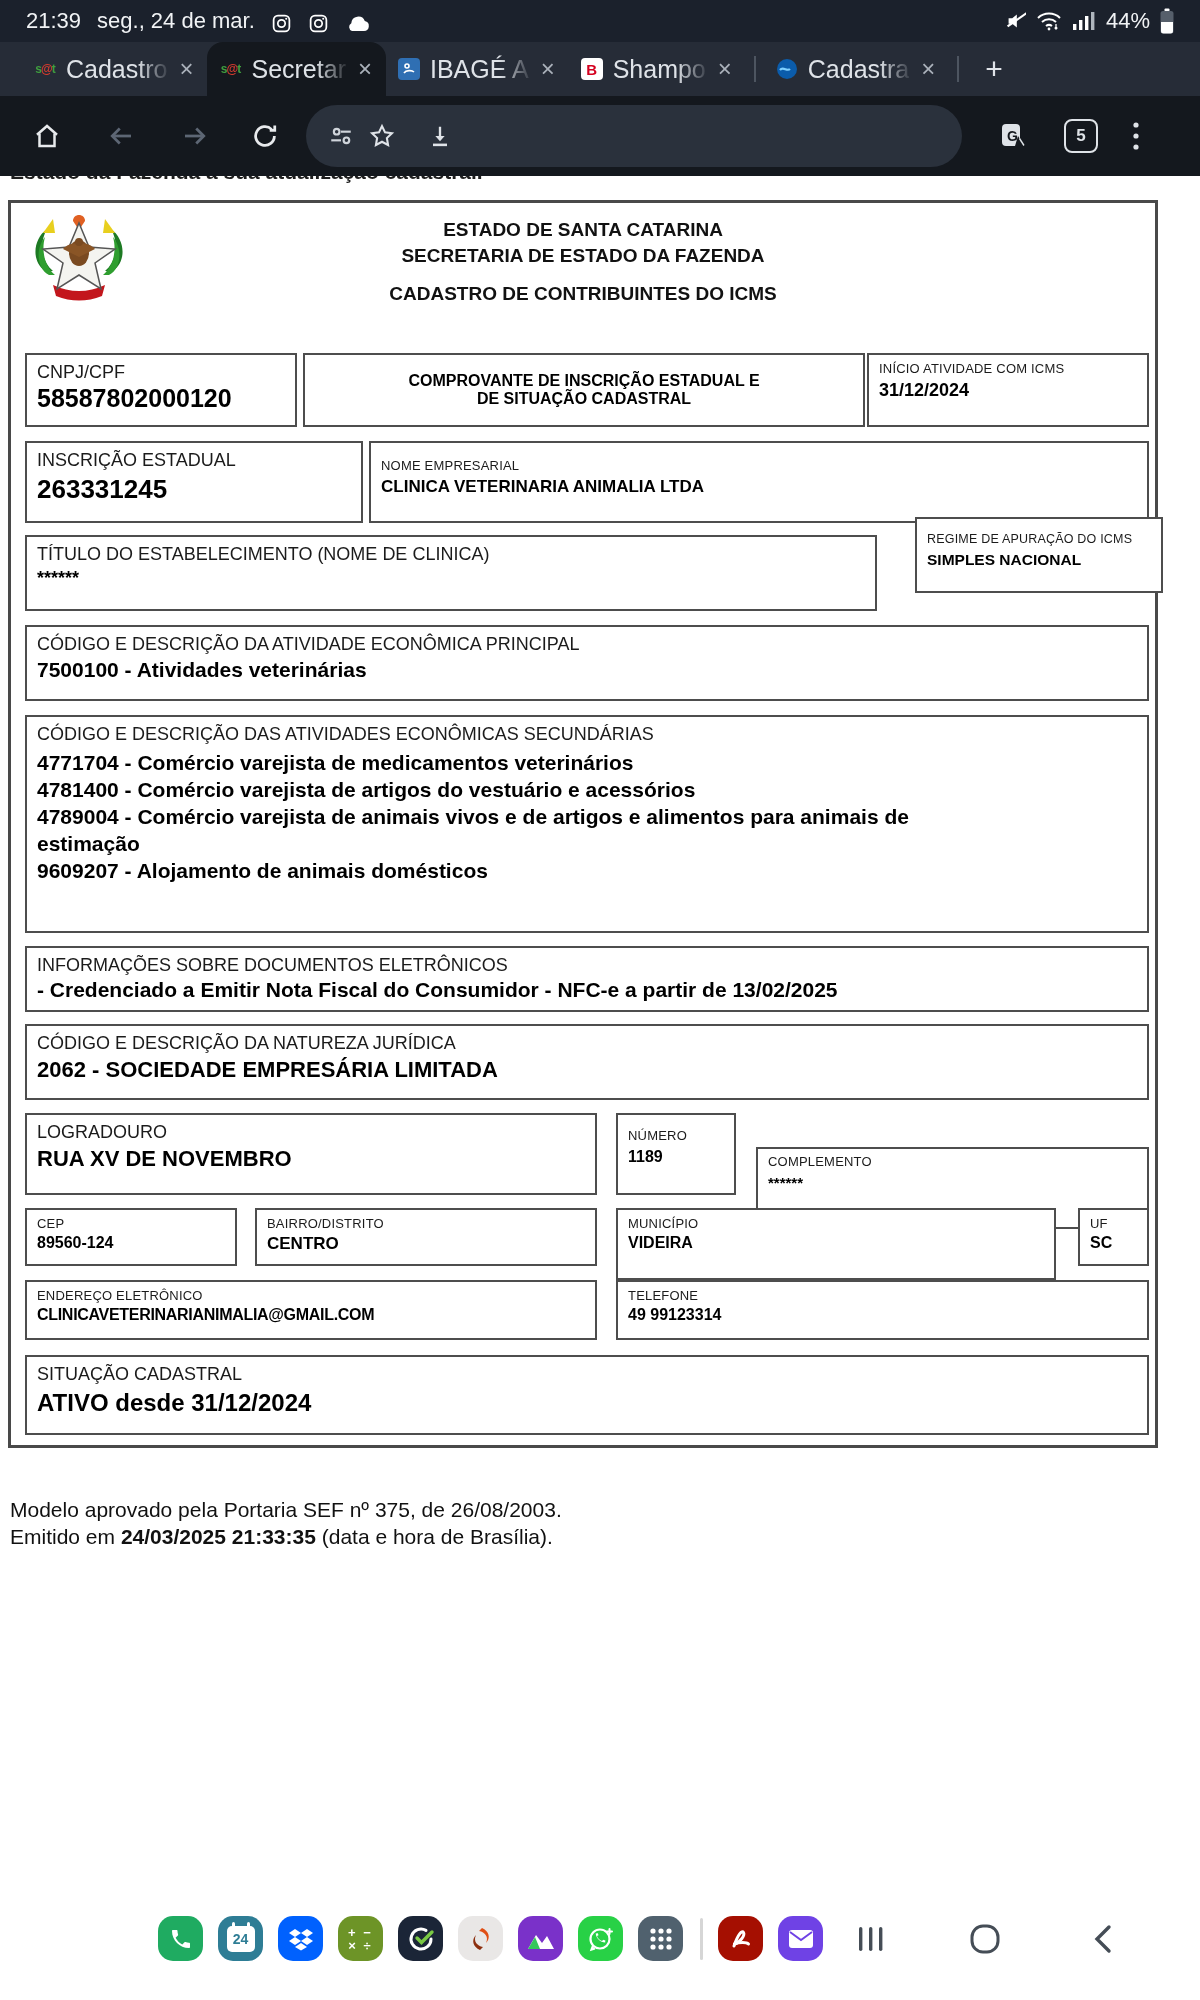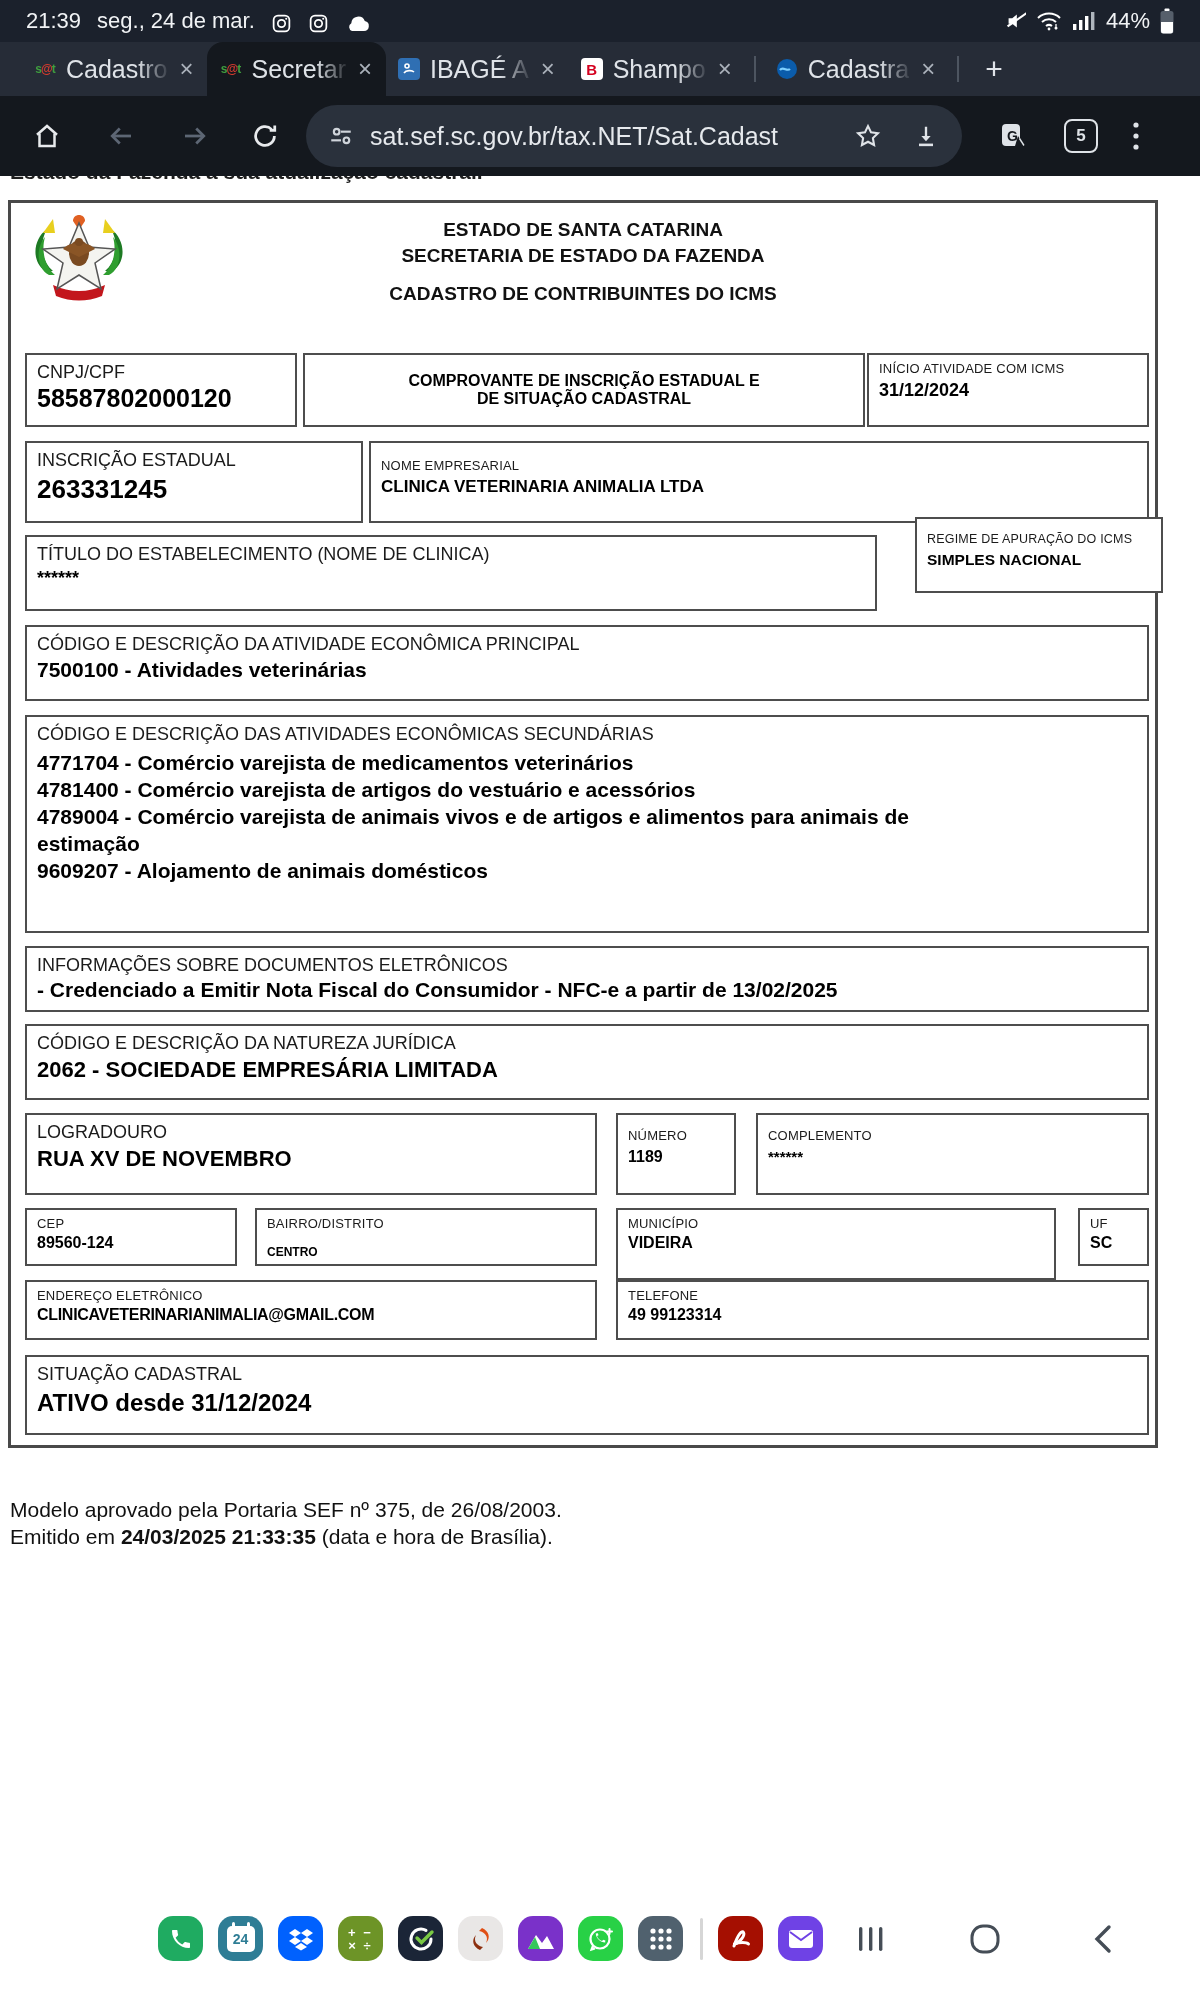--- a/index.html
+++ b/index.html
@@ -203,21 +203,20 @@
     </span>
     <div class="omnibox">
       <span class="tbtn">
         <svg width="26" height="26" viewBox="0 0 24 24" fill="none" stroke="#cfd4da" stroke-width="2">
             <circle cx="8" cy="8" r="2.6"></circle>
             <path d="M12 8h9"></path>
             <path d="M3 16h9"></path>
             <circle cx="17" cy="16" r="2.6"></circle>
           </svg>
       </span>
-      <span class="url-text">sat.sef.sc.gov.br/tax.NET/Sat.Cadast</span>
       <span class="tbtn" style="margin-left:14px;">
         <svg width="28" height="28" viewBox="0 0 24 24" fill="none" stroke="#dfe3e8" stroke-width="1.8">
             <path d="M12 3.5l2.6 5.4 5.9.8-4.3 4.1 1 5.9-5.2-2.8-5.2 2.8 1-5.9L3.5 9.7l5.9-.8z"></path>
           </svg>
       </span>
       <span class="tbtn" style="margin-left:30px;">
         <svg width="28" height="28" viewBox="0 0 24 24" fill="#dfe3e8">
             <path d="M11 4h2v8h3l-4 4.5L8 12h3z"></path>
             <rect x="6" y="18.5" width="12" height="2.2"></rect>
           </svg>
@@ -323,32 +322,32 @@
     </div>
 
     <div class="fbox" style="left:14px;top:910px;width:572px;height:82px;">
       <div class="lbl-lg">LOGRADOURO</div>
       <div class="val" style="font-size:22px;margin-top:2px;">RUA XV DE NOVEMBRO</div>
     </div>
     <div class="fbox" style="left:605px;top:910px;width:120px;height:82px;padding-top:12px;">
       <div class="lbl-sm">NÚMERO</div>
       <div class="val" style="font-size:16px;margin-top:4px;">1189</div>
     </div>
-    <div class="fbox" style="left:745px;top:910px;width:393px;height:82px;padding-top:12px;">
+    <div class="fbox" style="left:745px;top:944px;width:393px;height:82px;padding-top:4px;">
       <div class="lbl-sm">COMPLEMENTO</div>
       <div class="val" style="font-size:15px;margin-top:4px;">******</div>
     </div>
 
     <div class="fbox" style="left:14px;top:1005px;width:212px;height:58px;">
       <div class="lbl-sm">CEP</div>
       <div class="val" style="font-size:16px;margin-top:2px;">89560-124</div>
     </div>
     <div class="fbox" style="left:244px;top:1005px;width:342px;height:58px;">
       <div class="lbl-sm">BAIRRO/DISTRITO</div>
-      <div class="val" style="font-size:12px;margin-top:13px;">CENTRO</div>
+      <div class="val" style="font-size:17px;margin-top:2px;">CENTRO</div>
     </div>
     <div class="fbox" style="left:605px;top:1005px;width:440px;height:72px;">
       <div class="lbl-sm">MUNICÍPIO</div>
       <div class="val" style="font-size:16px;margin-top:2px;">VIDEIRA</div>
     </div>
     <div class="fbox" style="left:1067px;top:1005px;width:71px;height:58px;">
       <div class="lbl-sm">UF</div>
       <div class="val" style="font-size:16px;margin-top:2px;">SC</div>
     </div>
 

